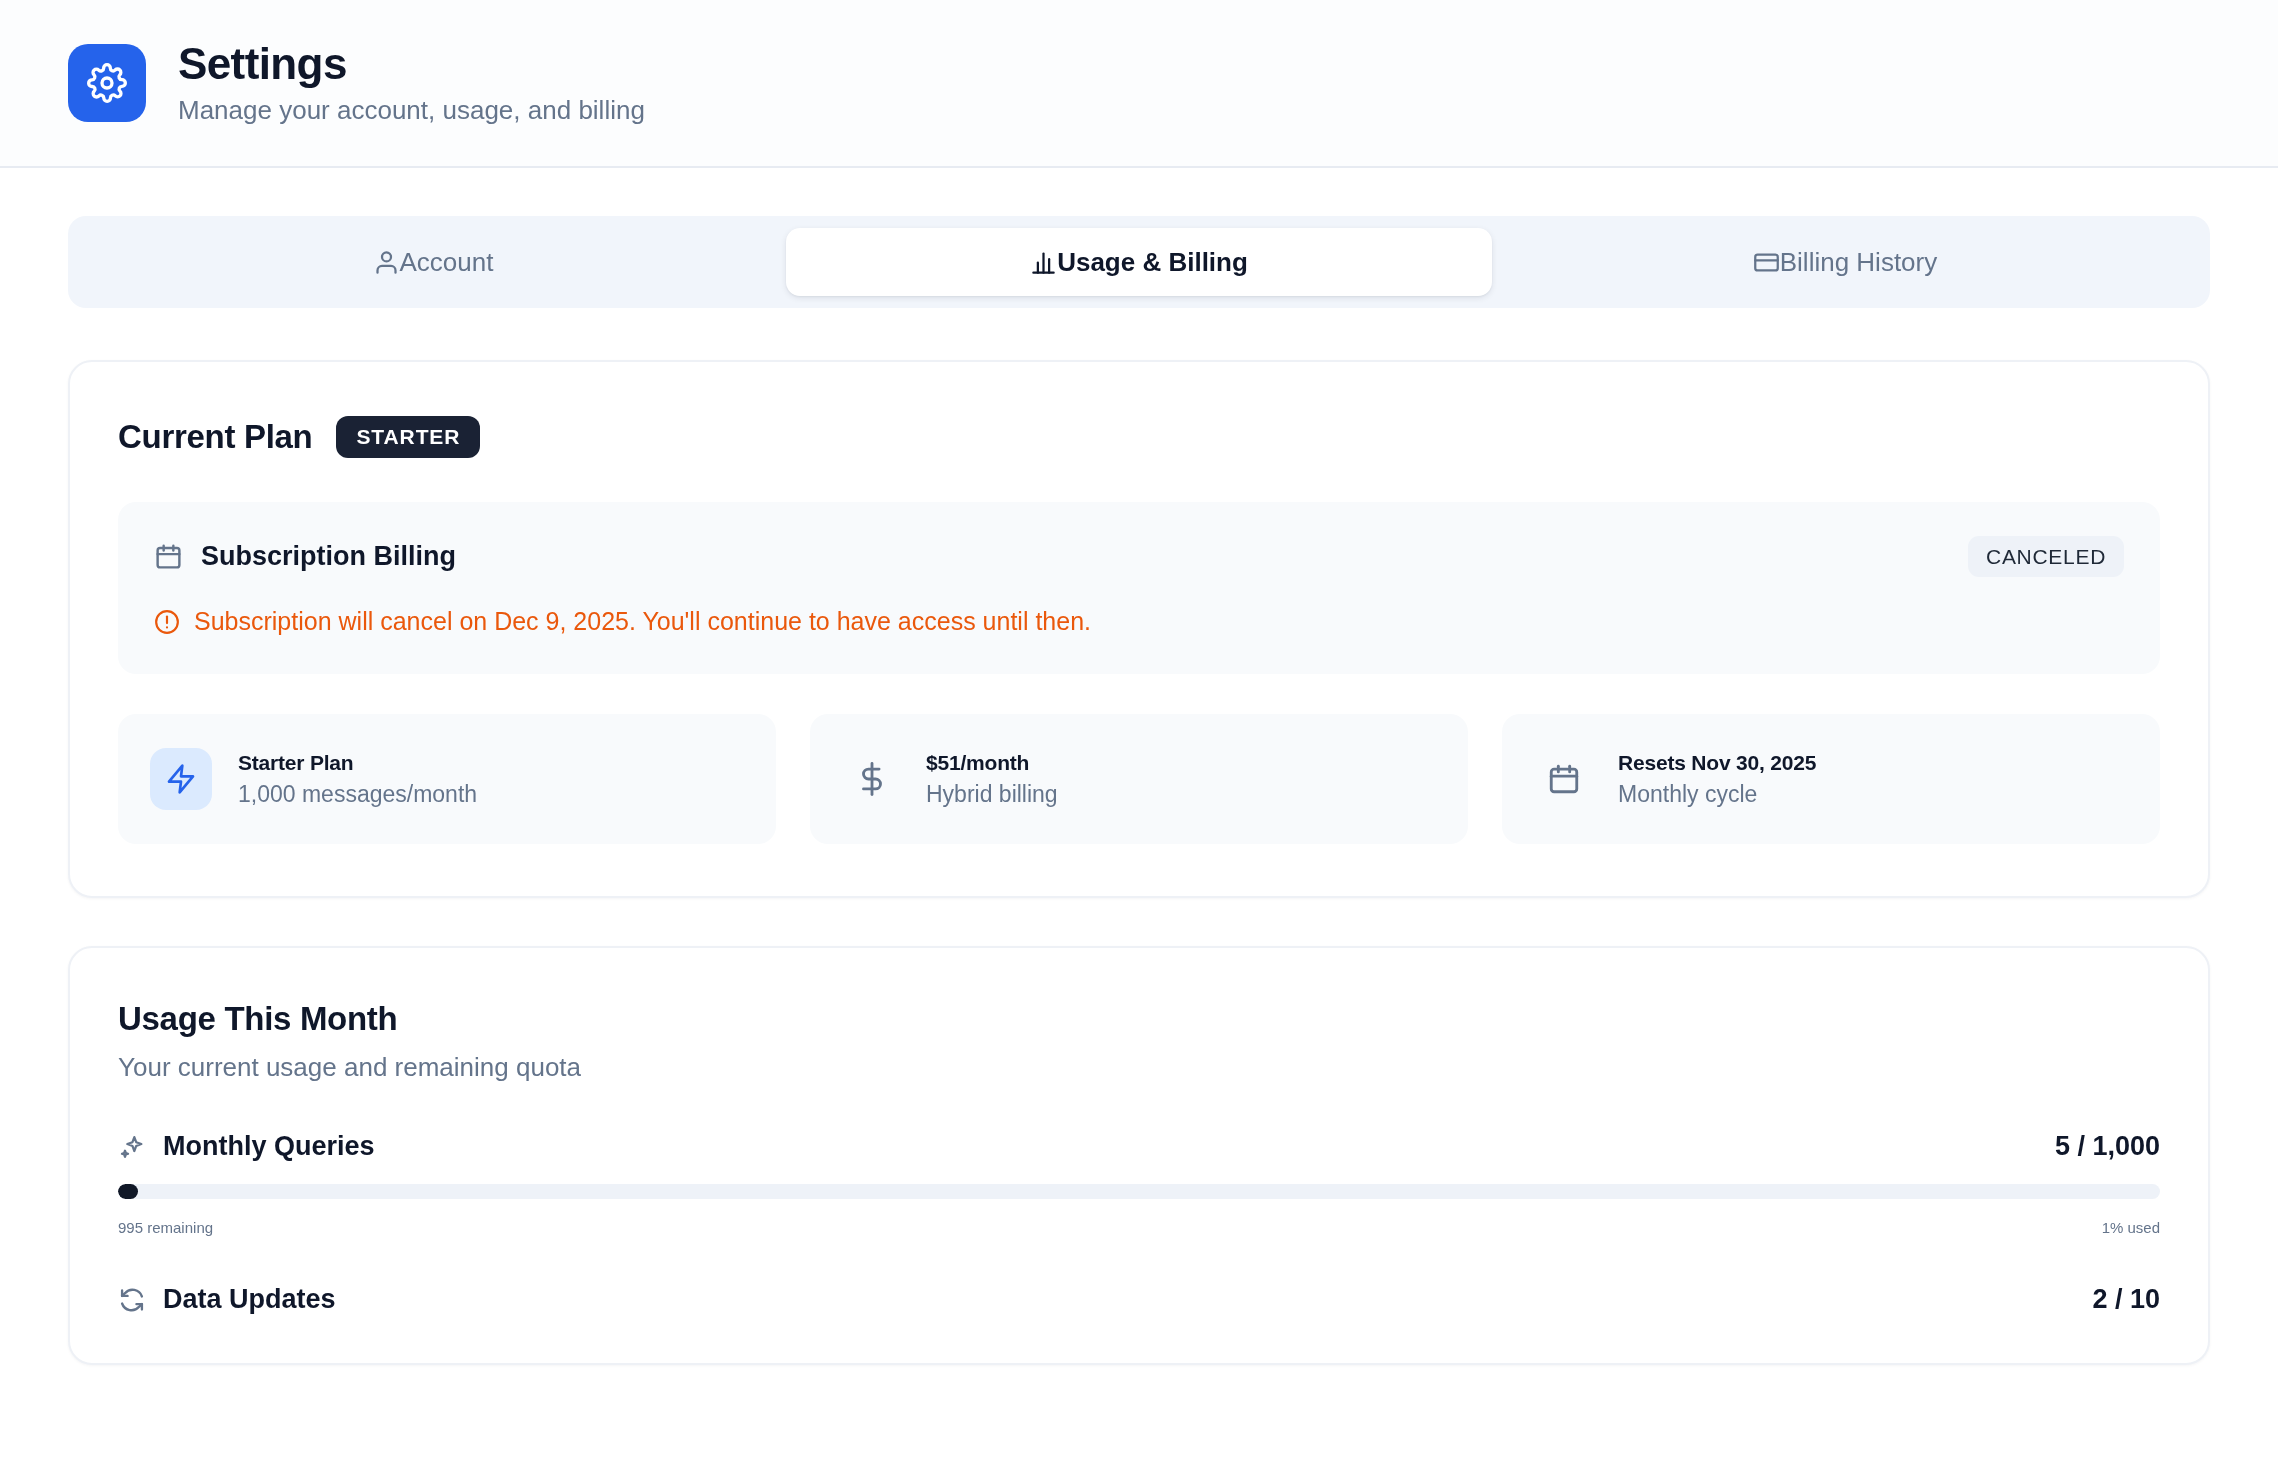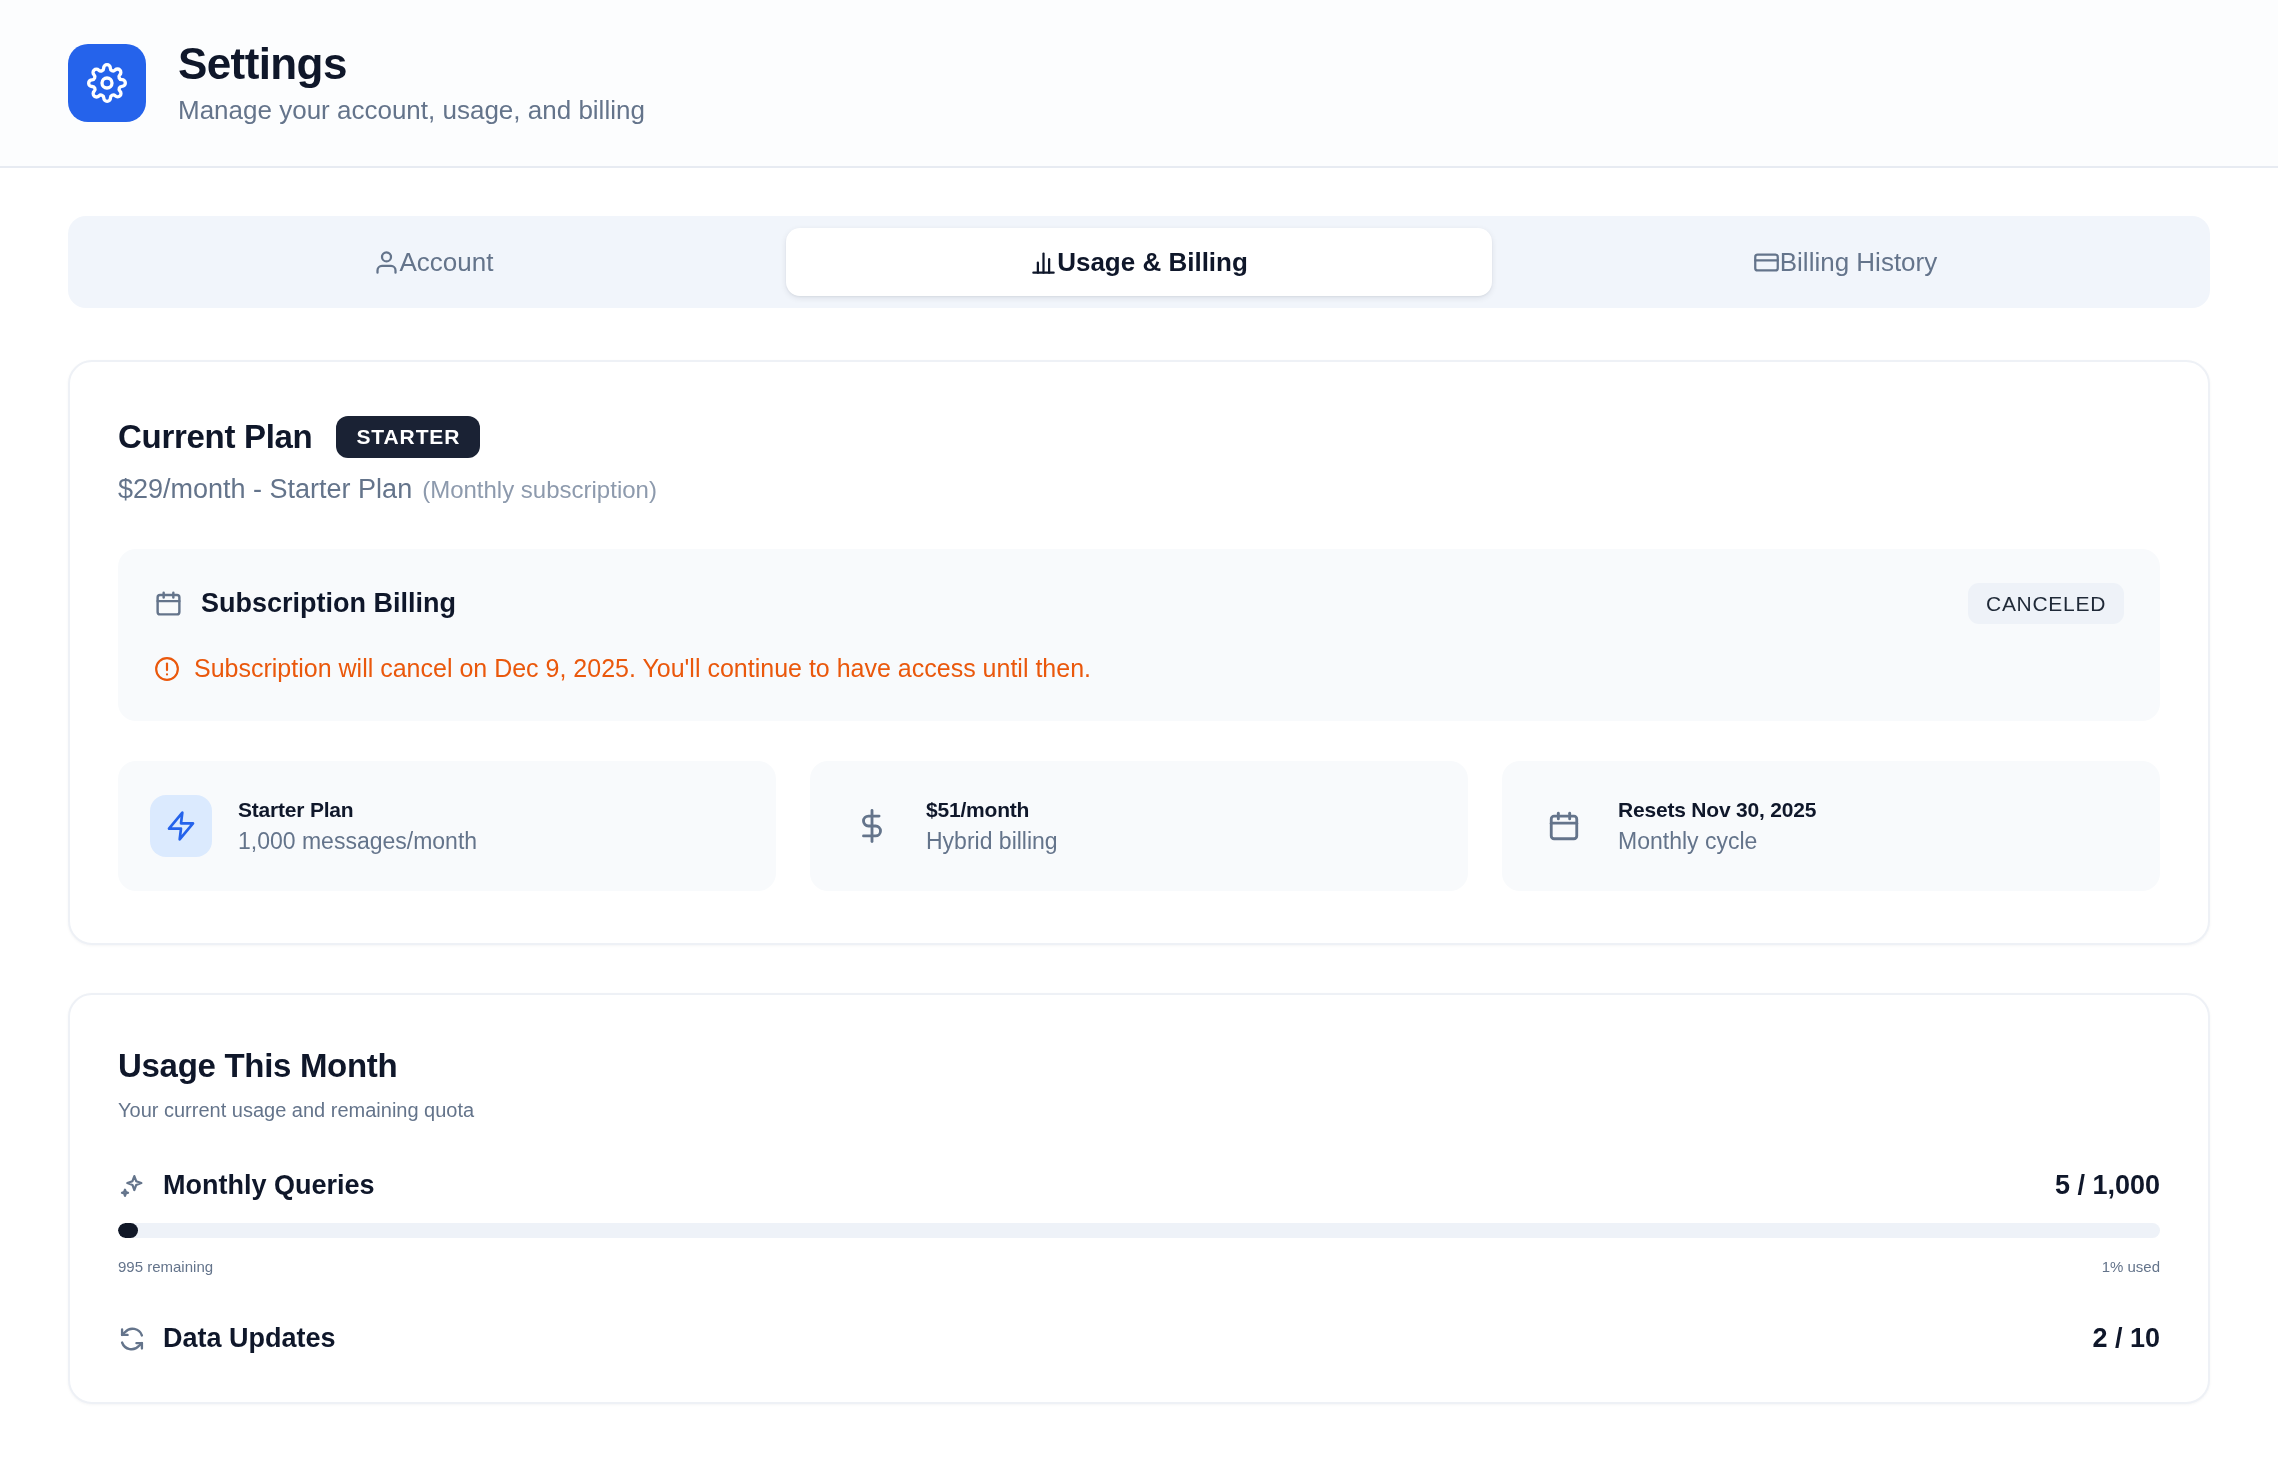--- a/index.html
+++ b/index.html
@@ -217,21 +217,21 @@
     padding: 52px 48px 48px 48px;
   }
   .usage-card h2 {
     font-size: 33px;
     font-weight: 700;
     letter-spacing: -0.3px;
     color: #0f172a;
   }
   .usage-card .usage-sub {
     margin-top: 14px;
-    font-size: 20px;
+    font-size: 26px;
     color: #64748b;
   }
 
   .meter { margin-top: 48px; }
   .meter-top {
     display: flex;
     align-items: center;
     justify-content: space-between;
   }
   .meter-name {
@@ -316,24 +316,20 @@
       </span>
       <span>Billing History</span>
     </button>
   </div>
 
   <div class="card">
     <div class="plan-head">
       <h2>Current Plan</h2>
       <span class="plan-pill">STARTER</span>
     </div>
-    <div class="plan-sub">
-      <span>$29/month - Starter Plan</span>
-      <span class="muted">(Monthly subscription)</span>
-    </div>
 
     <div class="status-panel">
       <div class="status-top">
         <div class="status-label">
           <span>
             <svg viewBox="0 0 24 24" fill="none" stroke="currentColor" stroke-width="2" stroke-linecap="round" stroke-linejoin="round">
               <rect x="3" y="5" width="18" height="16" rx="2"></rect>
               <line x1="3" y1="10" x2="21" y2="10"></line>
               <line x1="8" y1="3" x2="8" y2="7"></line>
               <line x1="16" y1="3" x2="16" y2="7"></line>

